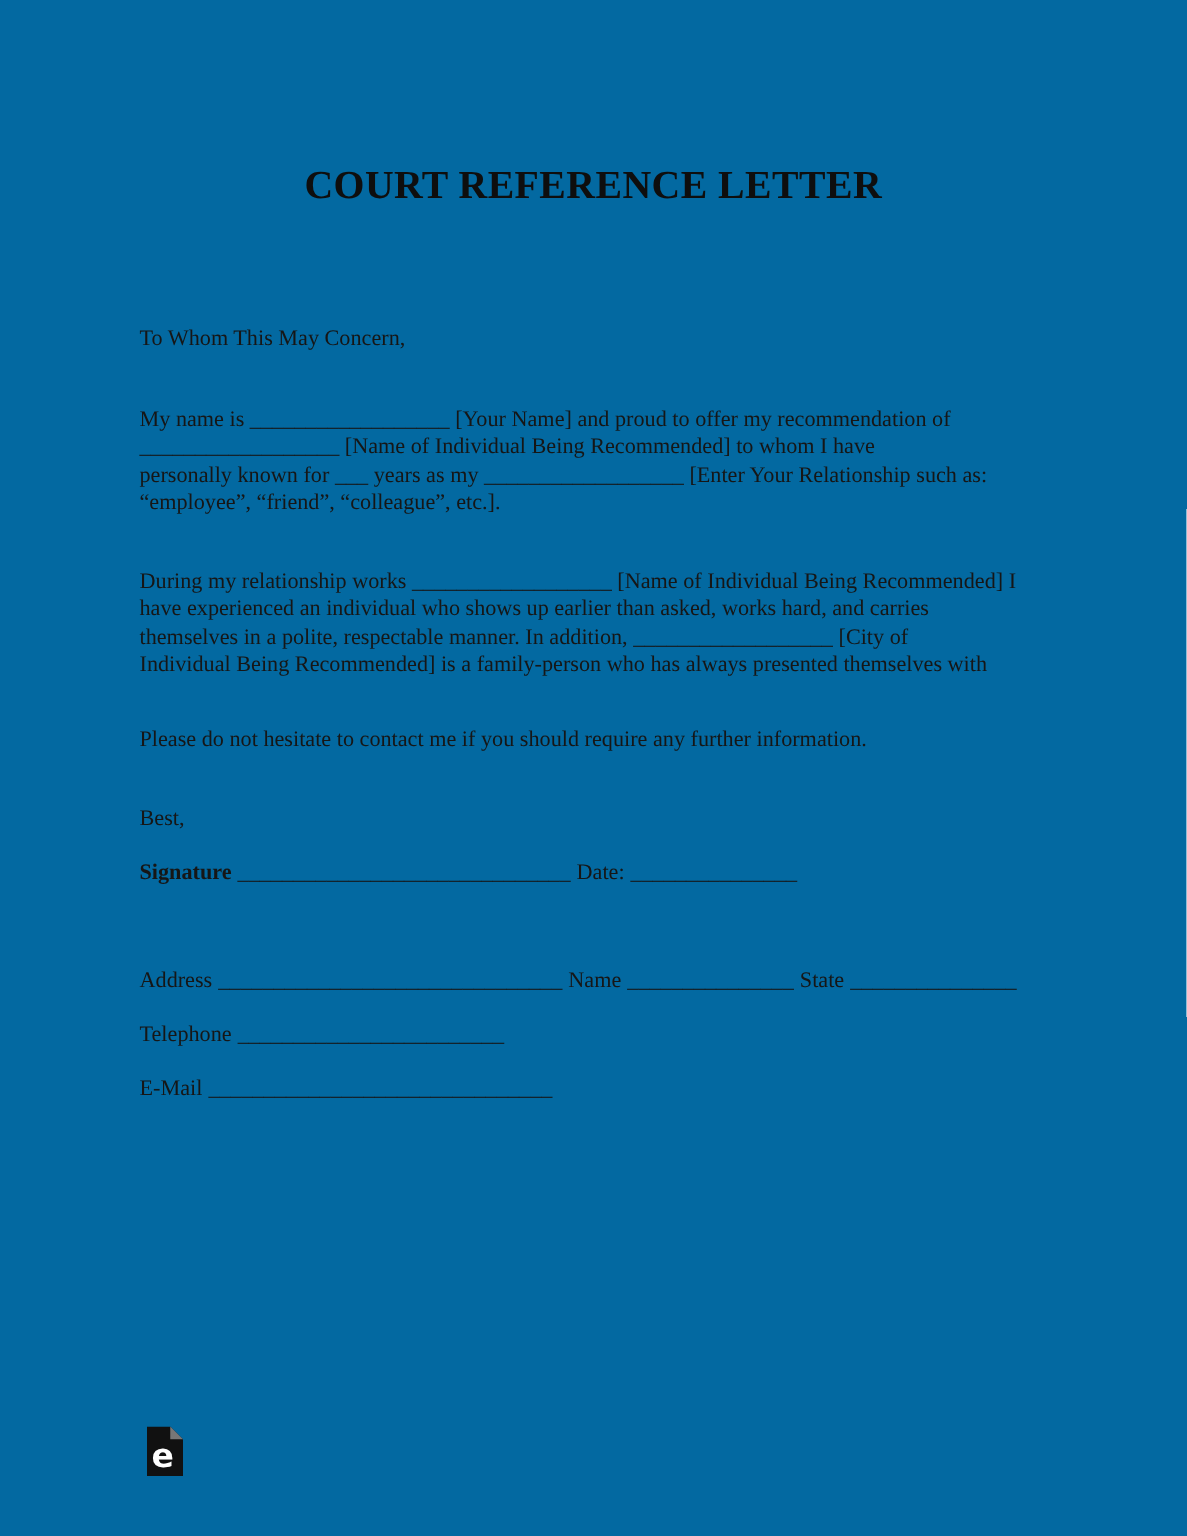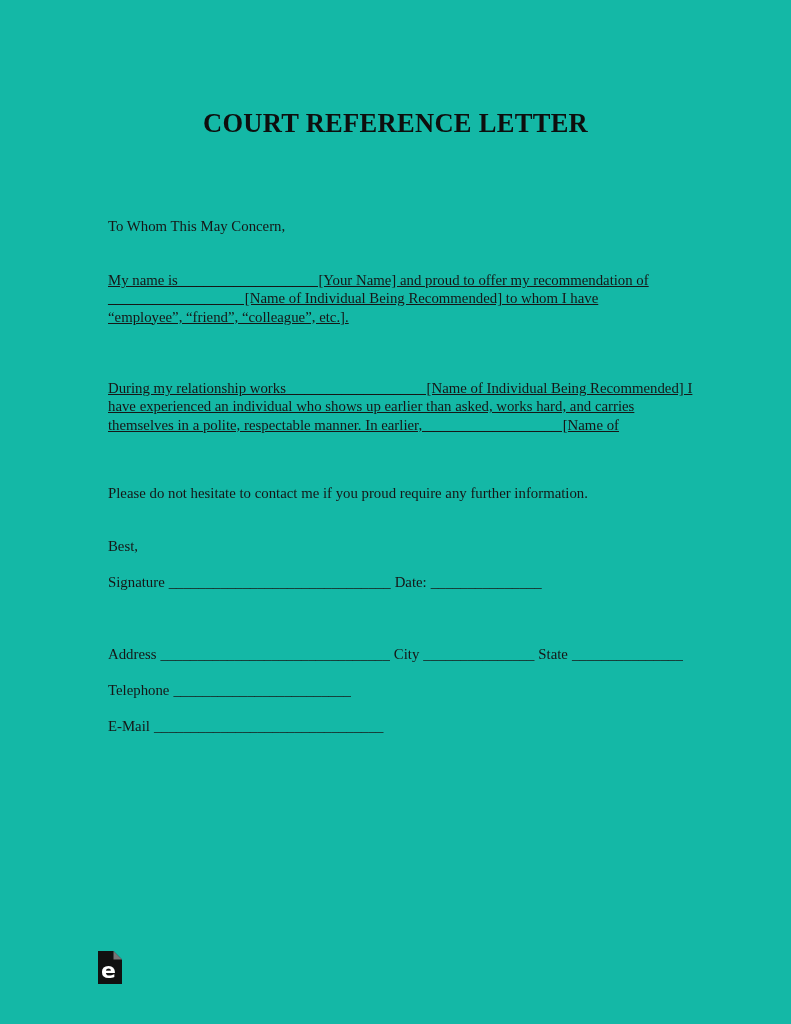--- a/index.html
+++ b/index.html
@@ -4,87 +4,89 @@
 <style>
   html, body {
     margin: 0;
     padding: 0;
     background: #ffffff;
   }
   .page {
     position: relative;
     width: 791px;
     height: 1024px;
-    background: #14b8a6;
+    background: #0369a1;
     font-family: "Liberation Serif", serif;
     color: #161616;
     overflow: hidden;
   }
   .abs { position: absolute; }
   .doc-title {
     left: 0;
     top: 108px;
     width: 791px;
     text-align: center;
     font-size: 26.5px;
     font-weight: bold;
     letter-spacing: 0.3px;
     color: #0e0e0e;
     line-height: 30px;
     white-space: nowrap;
   }
   .bodytext {
-    left: 108px;
+    left: 93px;
     font-size: 14.8px;
     line-height: 18.3px;
     width: 620px;
   }
-  .line { white-space: nowrap; text-decoration: underline; }
+  .line { white-space: nowrap; }
   .row { white-space: nowrap; }
   .row > * + * { margin-left: 4px; margin-top: 44px; }
-  .bold { font-weight: normal; }
+  .bold { font-weight: bold; }
   .logo {
     left: 98px;
     top: 951px;
     width: 24px;
     height: 33px;
   }
 </style>
 </head>
 <body>
 
 <div class="page">
 
   <div class="abs doc-title">COURT REFERENCE LETTER</div>
 
   <div class="abs bodytext" style="top:217px">To Whom This May Concern,</div>
 
   <div class="abs bodytext" style="top:271px">
     <div class="line">My name is __________________ [Your Name] and proud to offer my recommendation of</div>
     <div class="line">__________________ [Name of Individual Being Recommended] to whom I have</div>
+    <div class="line">personally known for ___ years as my __________________ [Enter Your Relationship such as:</div>
     <div class="line">“employee”, “friend”, “colleague”, etc.].</div>
   </div>
 
   <div class="abs bodytext" style="top:379px">
     <div class="line">During my relationship works __________________ [Name of Individual Being Recommended] I</div>
     <div class="line">have experienced an individual who shows up earlier than asked, works hard, and carries</div>
-    <div class="line">themselves in a polite, respectable manner. In earlier, __________________ [Name of</div>
+    <div class="line">themselves in a polite, respectable manner. In addition, __________________ [City of</div>
+    <div class="line">Individual Being Recommended] is a family-person who has always presented themselves with</div>
   </div>
 
-  <div class="abs bodytext" style="top:484px">Please do not hesitate to contact me if you proud require any further information.</div>
+  <div class="abs bodytext" style="top:484px">Please do not hesitate to contact me if you should require any further information.</div>
 
   <div class="abs bodytext" style="top:537px">Best,</div>
 
   <div class="abs bodytext row" style="top:573px">
     <span class="bold">Signature</span><span>______________________________</span><span>Date:</span><span>_______________</span>
   </div>
 
 
   <div class="abs bodytext row" style="top:645px">
-    <span>Address</span><span>_______________________________</span><span>City</span><span>_______________</span><span>State</span><span>_______________</span>
+    <span>Address</span><span>_______________________________</span><span>Name</span><span>_______________</span><span>State</span><span>_______________</span>
   </div>
 
   <div class="abs bodytext row" style="top:681px">
     <span>Telephone</span><span>________________________</span>
   </div>
 
   <div class="abs bodytext row" style="top:717px">
     <span>E-Mail</span><span>_______________________________</span>
   </div>
 

